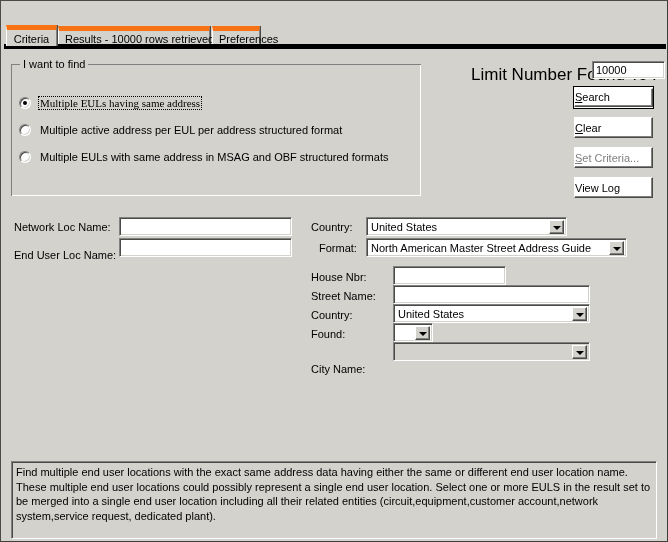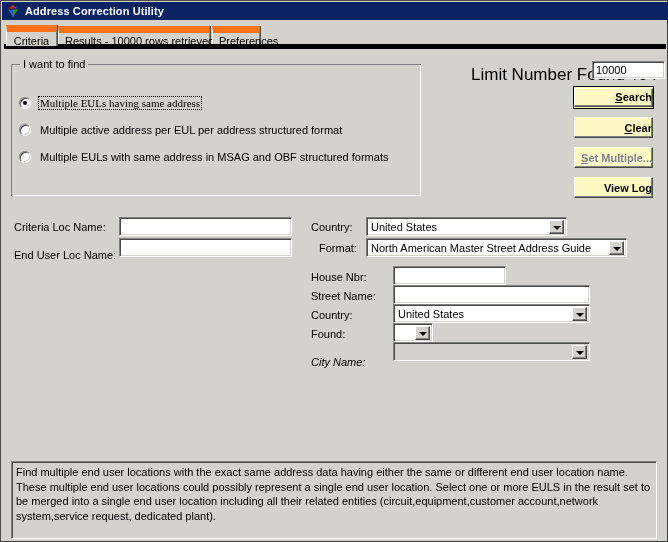--- a/index.html
+++ b/index.html
@@ -57,21 +57,21 @@
     left: 5px; top: 25px;
     width: 658px; height: 19px;
   }
   .tab {
     position: absolute;
     top: 0;
     height: 19px;
     box-sizing: border-box;
     background: #d4d2cd;
     border-left: 1px solid #ffffff;
-    border-top: 7px solid #f97316;
+    border-top: 5px solid #f97316;
     border-right: 1px solid #808080;
     border-bottom: none;
     font-size: 11px;
     line-height: 17px;
     text-align: center;
     color: #000;
     white-space: nowrap;
     padding: 0 6px;
     box-shadow: 1px 0 0 #4a4a46;
   }
@@ -186,33 +186,32 @@
     line-height: 14px;
     color: #000;
     outline: none;
   }
 
   .btn {
     position: absolute;
     left: 570px;
     width: 79px; height: 21px;
     box-sizing: border-box;
-    background: #fef9c3;
+    background: #ffffff;
     border: 1px solid #ffffff;
     border-right-color: #4a4a46;
     border-bottom-color: #4a4a46;
     box-shadow: inset -1px -1px 0 #808080;
     font-family: "Liberation Sans", sans-serif;
     font-size: 11px;
     color: #000000;
-    text-align: right;
+    text-align: left;
     line-height: 18px;
     white-space: nowrap;
     padding: 0;
-    font-weight: bold;
   }
   .btn.default {
     border: 1px solid #000000;
     box-shadow: none;
     width: 81px;
     left: 569px;
     height: 23px;
     line-height: 21px;
   }
   .btn.default > span {
@@ -313,33 +312,20 @@
     font-size: 11px;
     line-height: 14.5px;
     color: #000;
   }
 </style>
 </head>
 <body>
 
 <div id="window">
 
-  <div id="titlebar">
-    <span id="title-icon">
-      <svg width="14" height="14" viewBox="0 0 14 14">
-        <polygon points="2,5 7,1 12,5 7,13" fill="#1f7a1f"></polygon>
-        <polygon points="2,5 7,1 7,5" fill="#cf2020"></polygon>
-        <polygon points="7,1 12,5 7,5" fill="#6a2ec0"></polygon>
-        <polygon points="2,5 7,5 7,13" fill="#2b56c8"></polygon>
-        <polygon points="7,5 12,5 7,13" fill="#18a018"></polygon>
-        <polyline points="2,5 12,5" stroke="#000" stroke-width="0.6" fill="none"></polyline>
-      </svg>
-    </span>
-    <span id="title-text">Address Correction Utility</span>
-  </div>
 
   <div id="tabstrip">
     <div class="tab selected" style="left:0px; width:51px;">Criteria</div>
     <div class="tab" style="left:52px; width:152px;">Results - 10000 rows retrieved</div>
     <div class="tab" style="left:206px; width:48px;">Preferences</div>
   </div>
 
   <div id="tabpage">
 
     <div id="groupbox">
@@ -364,25 +350,25 @@
     <div id="limit-label" style="left:467px; top:16px;">Limit Number Found To :</div>
     <input id="limit-input" style="top: 12px;" type="text" value="10000">
 
     <button class="btn default" style="top:37px;">
       <span><span class="mn">S</span>earch</span>
     </button>
     <button class="btn" style="top:68px;">
       <span class="mn">C</span><span>lear</span>
     </button>
     <button class="btn disabled" style="top:98px;" disabled="">
-      <span class="mn">S</span><span>et Multiple...</span>
+      <span class="mn">S</span><span>et Criteria...</span>
     </button>
     <button class="btn" style="top:128px;">View Log</button>
 
-    <div class="fld-label" style="left:10px; top:172px;">Criteria Loc Name:</div>
+    <div class="fld-label" style="left:10px; top:172px;">Network Loc Name:</div>
     <input class="textbox" style="left: 115px; top: 168px; width: 173px;" type="text" value="">
 
     <div class="fld-label" style="left:10px; top:200px;">End User Loc Name:</div>
     <input class="textbox" style="left: 115px; top: 189px; width: 173px;" type="text" value="">
 
     <div class="fld-label" style="left:307px; top:172px;">Country:</div>
     <div class="combo" style="left:362px; top:168px; width:201px;">
       <span class="combo-text" style="width:178px;">United States</span>
       <span class="combo-btn"></span>
     </div>
@@ -404,21 +390,21 @@
       <span class="combo-text" style="width:174px;">United States</span>
       <span class="combo-btn"></span>
     </div>
 
     <div class="fld-label" style="left:307px; top:279px;">Found:</div>
     <div class="combo" style="left:389px; top:274px; width:40px;">
       <span class="combo-text" style="width:18px;"></span>
       <span class="combo-btn"></span>
     </div>
 
-    <div class="fld-label" style="left:307px; top:307px;font-style:italic;">City Name:</div>
+    <div class="fld-label" style="left:307px; top:314px;">City Name:</div>
     <div class="combo disabled" style="left:389px; top:293px; width:197px;">
       <span class="combo-text" style="width:174px;"></span>
       <span class="combo-btn"></span>
     </div>
 
     <div id="desc-panel">
       <div id="desc-text">Find multiple end user locations with the exact same address data having either the same or different end user location name. These multiple end user locations could possibly represent a single end user location.  Select one or more EULS in the result set to be merged into a single end user location including all their related entities (circuit,equipment,customer account,network system,service request, dedicated plant).</div>
     </div>
 
   </div>

